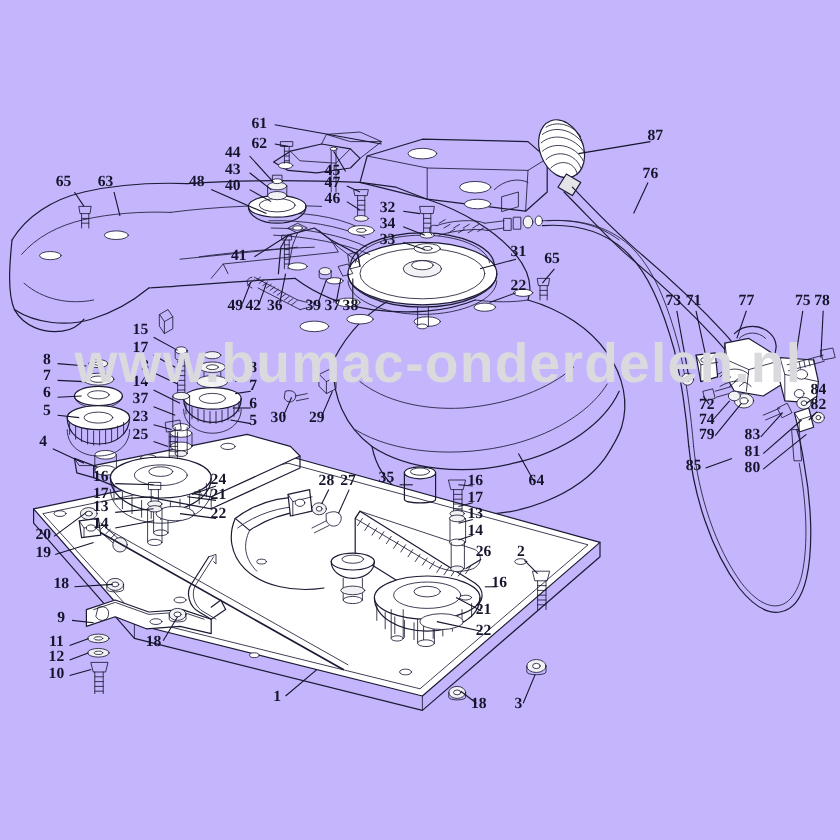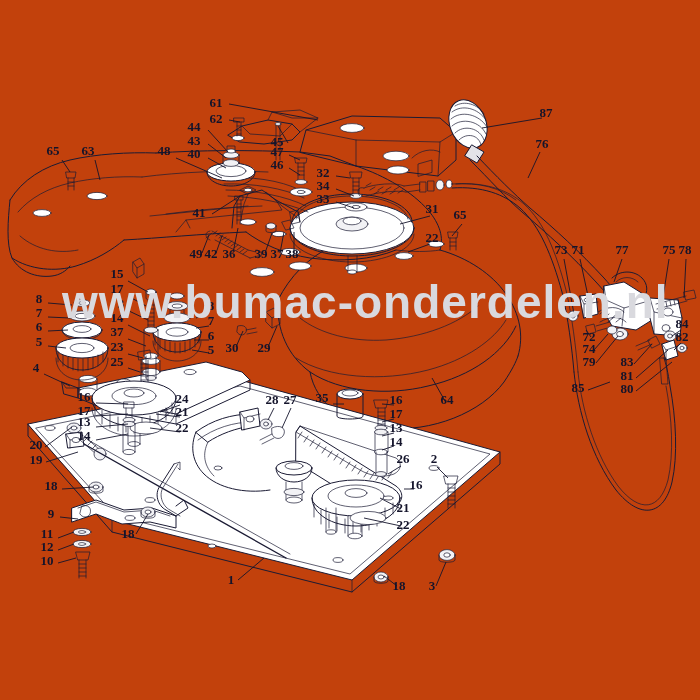--- a/index.html
+++ b/index.html
@@ -1,19 +1,19 @@
 <!DOCTYPE html>
 <html><head>
 <meta charset="utf-8">
 <title>Parts Diagram</title>
 <style>
   html,body{margin:0;padding:0;background:#ffffff;}
   body{width:700px;height:700px;overflow:hidden;
        font-family:"Liberation Serif", serif;}
-  #stage{position:relative;width:700px;height:700px;background:#c2410c;}
+  #stage{position:relative;width:700px;height:700px;background:#c4b5fd;}
   #stage svg{position:absolute;left:0;top:0;}
   .wm{position:absolute;left:0;top:0;width:700px;height:700px;
       pointer-events:none;}
   .wm-text{font-family:"Liberation Sans", sans-serif;font-weight:700;
            font-size:46px;fill:#d9d9de;letter-spacing:1px;}
   .cal{font-family:"Liberation Serif", serif;font-size:13px;
        font-weight:700;fill:#14142b;}
   .lead{stroke:#14142b;stroke-width:0.9;fill:none;}
   .ln{stroke:#1b1b34;stroke-width:1;fill:none;stroke-linecap:round;
       stroke-linejoin:round;}

